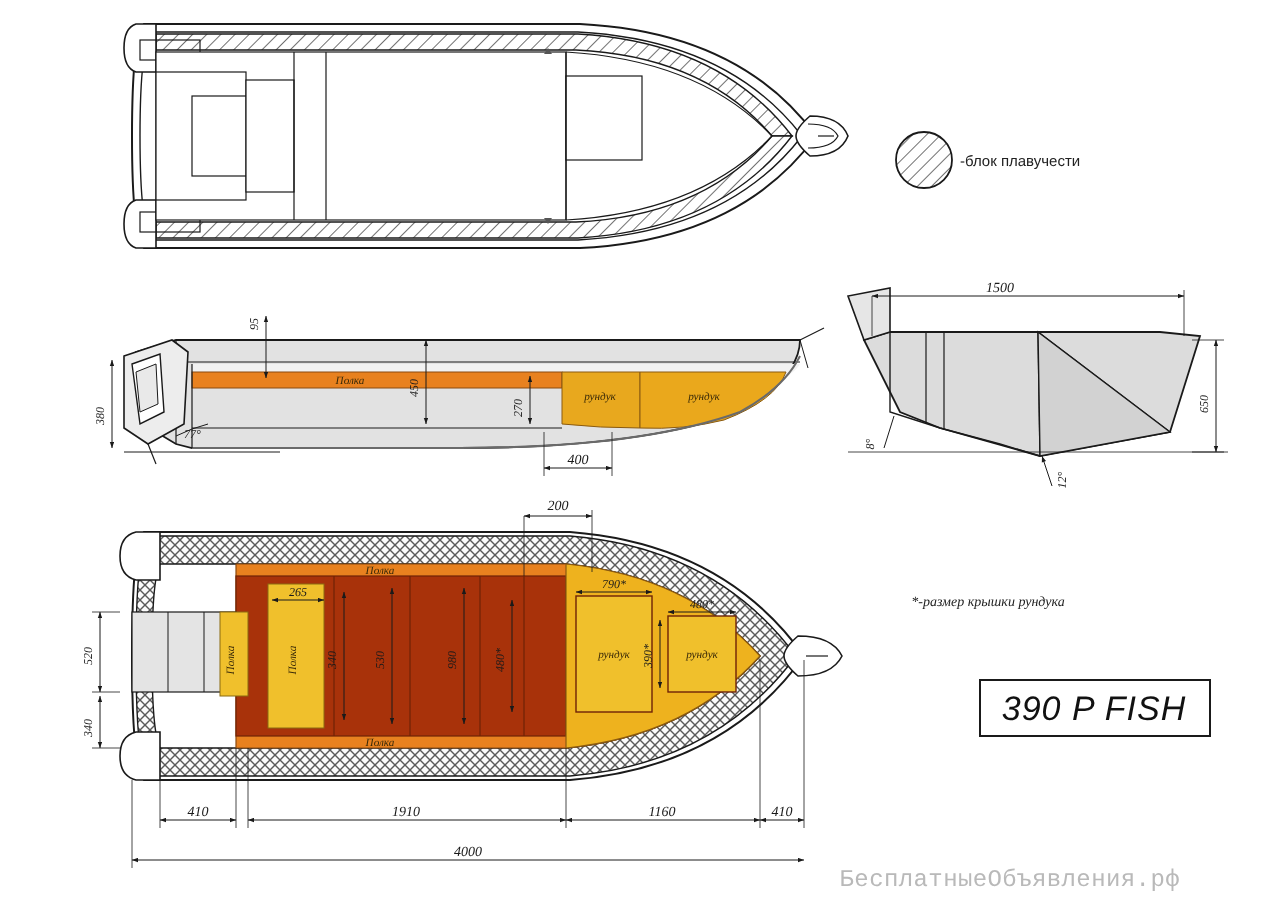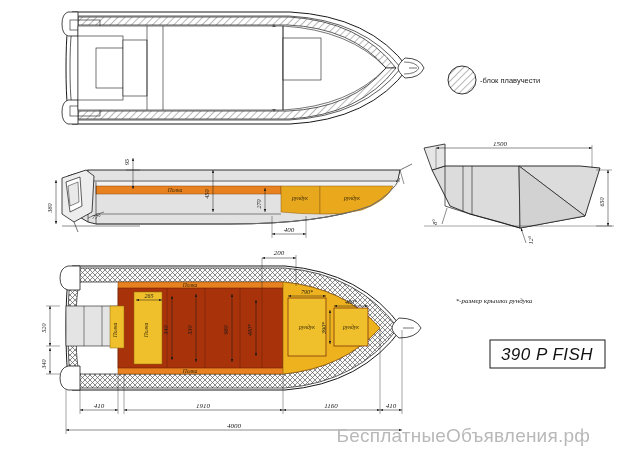--- a/index.html
+++ b/index.html
@@ -12,21 +12,21 @@
   .dimtxt-sm{font-family:"Liberation Serif", serif;font-style:italic;
           font-size:6px;fill:#1a1a1a;}
   .lbl{font-family:"Liberation Serif", serif;font-style:italic;
        font-size:5.6px;fill:#3a2a08;}
   .legendtxt{font-family:"Liberation Sans", sans-serif;font-size:7.5px;fill:#222;}
   .notetxt{font-family:"Liberation Serif", serif;font-style:italic;
            font-size:7px;fill:#222;}
   .modeltxt{font-family:"Liberation Sans", sans-serif;font-style:italic;
             font-size:17px;fill:#111;letter-spacing:.5px;}
   .wm{position:absolute;right:6px;bottom:5px;
-      font-family:Liberation Sans, sans-serif;font-size:19px;
+      font-family:Liberation Mono, monospace;font-size:12px;
       color:#b9b9b9;letter-spacing:.2px;white-space:nowrap;}
 </style>
 </head>
 <body>
 
 <div id="stage">
 
 <svg width="640" height="452" viewBox="0 0 640 452">
   <defs>
     <pattern id="hatch" width="6" height="6" patternTransform="rotate(45)" patternUnits="userSpaceOnUse">

